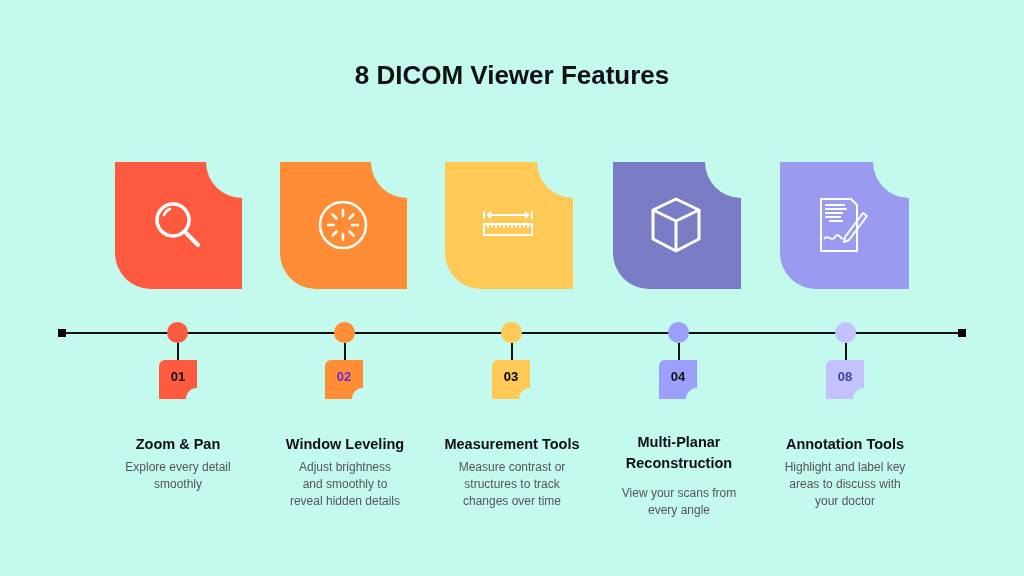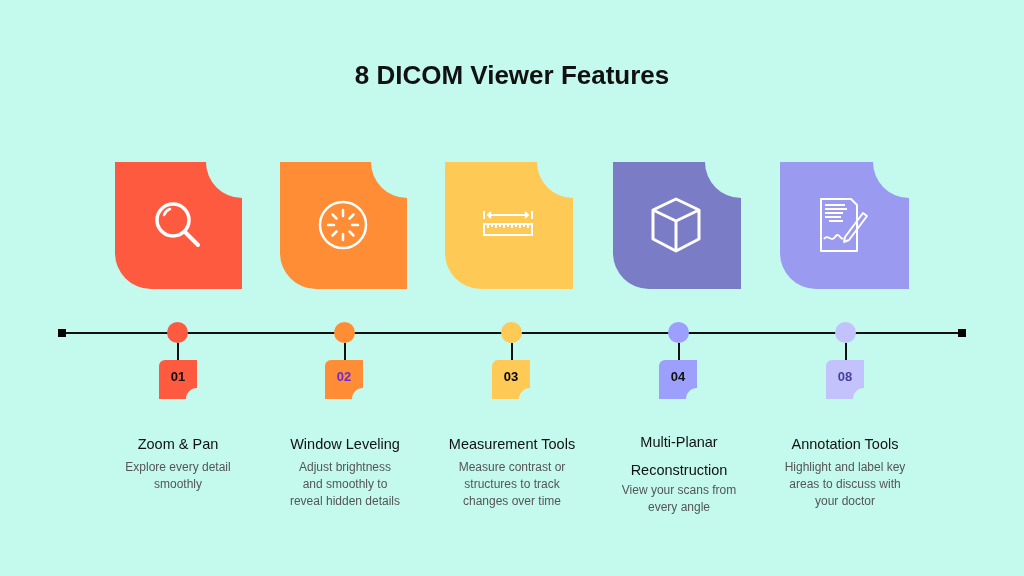--- a/index.html
+++ b/index.html
@@ -9,21 +9,21 @@
   .card svg.shape { position:absolute; left:0; top:0; }
   .card .icon { position:absolute; left:33px; top:33px; width:60px; height:60px; }
   .line { position:absolute; left:62px; top:332px; width:900px; height:2px; background:#111; }
   .endcap { position:absolute; top:329px; width:8px; height:8px; background:#000; }
   .dot { position:absolute; top:322px; width:21px; height:21px; border-radius:50%; }
   .stem { position:absolute; top:343px; width:2px; height:25px; background:#111; }
   .badge { position:absolute; top:360px; width:38px; height:26px; }
   .badge svg { position:absolute; left:0; top:0; }
   .badge span { position:absolute; left:0; top:0; width:38px; height:36px; line-height:34px; text-align:center; font-size:13px; font-weight:bold; }
   .feat { position:absolute; top:434px; width:170px; text-align:center; }
-  .feat .h { font-size:14.5px; font-weight:normal; color:#111; line-height:20px; }
+  .feat .h { font-size:14.5px; font-weight:bold; color:#111; line-height:20px; }
   .feat .d { font-size:12px; color:#555; line-height:17px; margin-top:5px;text-align:center; }
   .logo { position:absolute; left:931px; top:541px; font-size:15px; font-weight:bold; color:#1bbf91; letter-spacing:1.5px;margin-top:40px; }
 </style>
 </head>
 <body>
 
 <div class="title">8 DICOM Viewer Features</div>
 
 <div class="card" style="left:115px">
   <svg class="shape" width="127" height="127">
@@ -174,22 +174,22 @@
 <div class="feat" style="left:427px">
   <div class="h">Measurement Tools</div>
   <div class="d">
     <div>Measure contrast or</div>
     <div>structures to track</div>
     <div>changes over time</div>
   </div>
 </div>
 <div class="feat" style="left:594px;top:432px">
   <div class="h">Multi-Planar</div>
-  <div class="h" style="margin-top:8px">Reconstruction</div>
-  <div class="d" style="margin-top:2px">
+  <div class="h" style="margin-top:1px">Reconstruction</div>
+  <div class="d" style="margin-top:12px">
     <div>View your scans from</div>
     <div>every angle</div>
   </div>
 </div>
 <div class="feat" style="left:760px">
   <div class="h">Annotation Tools</div>
   <div class="d">
     <div>Highlight and label key</div>
     <div>areas to discuss with</div>
     <div>your doctor</div>

